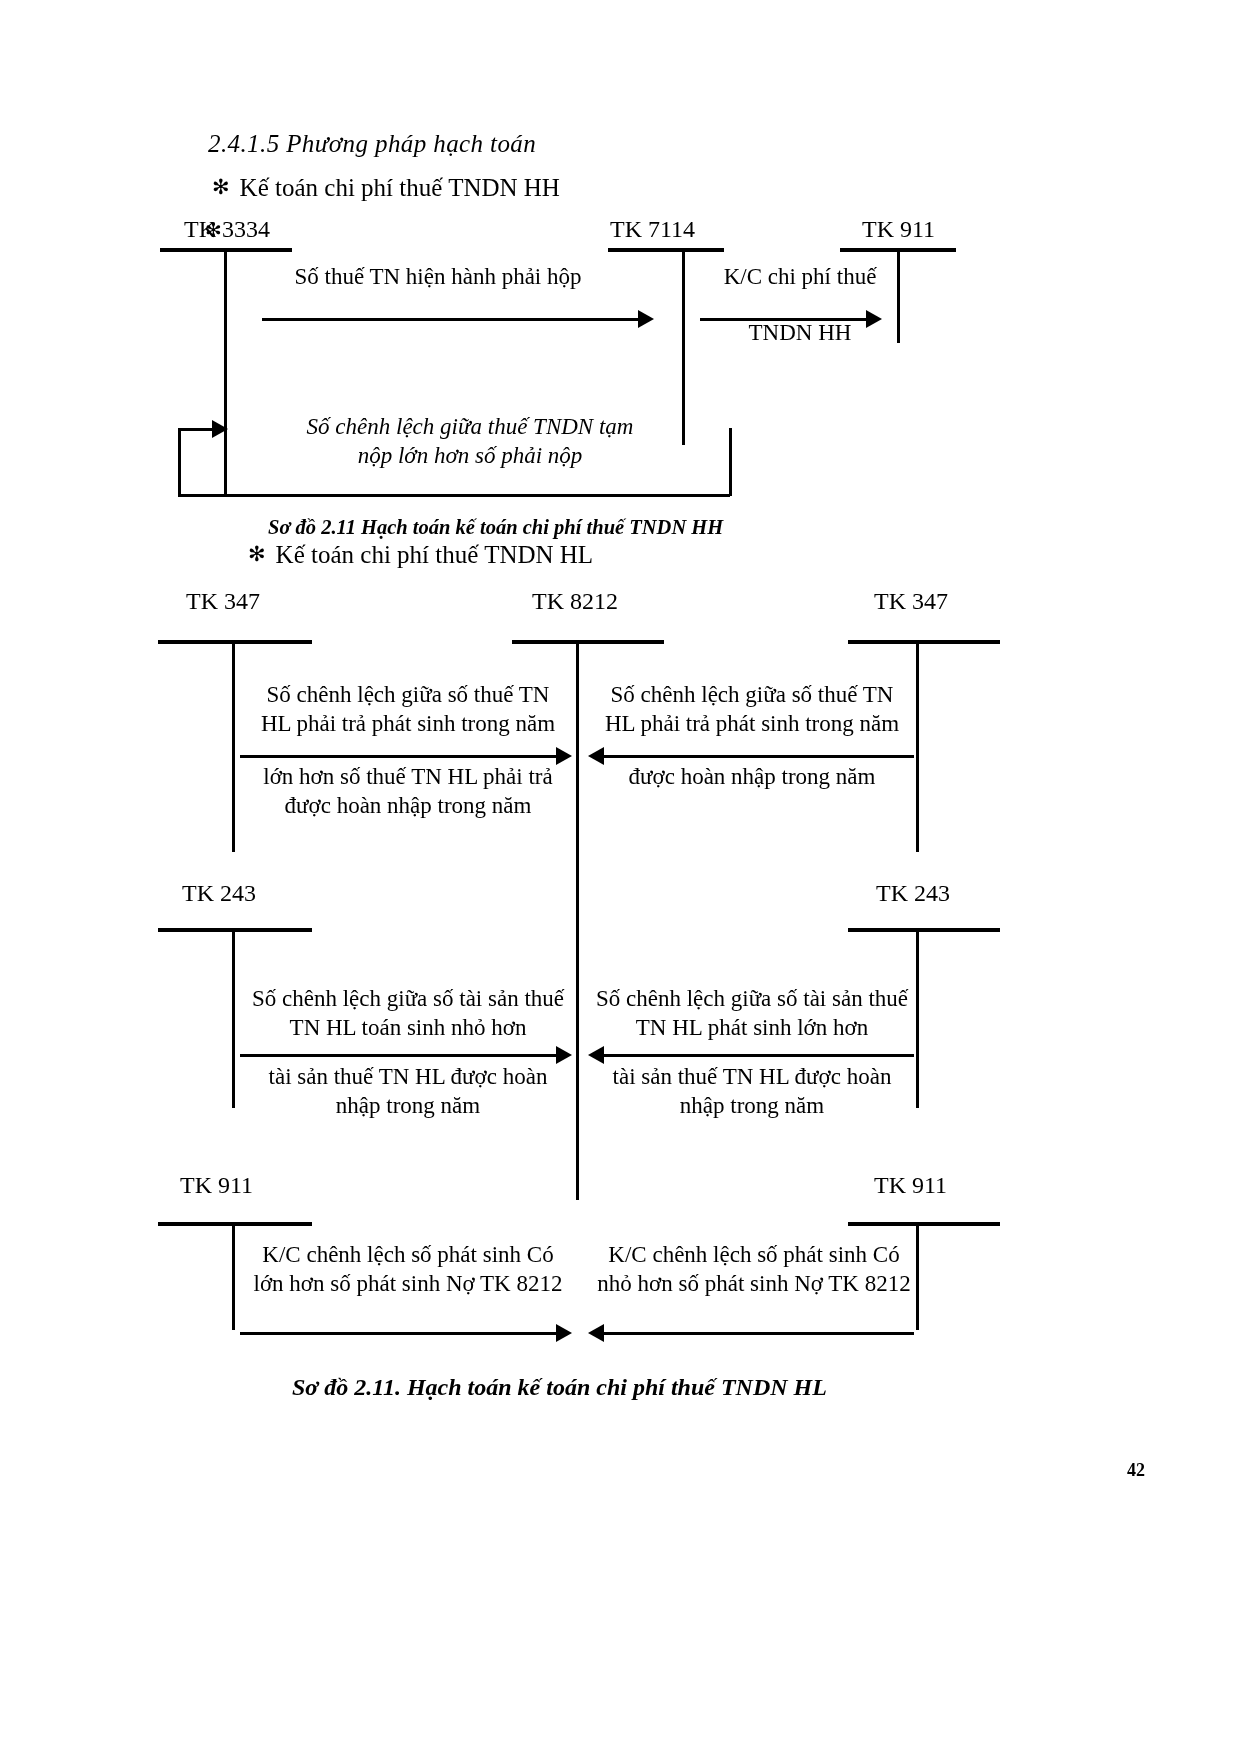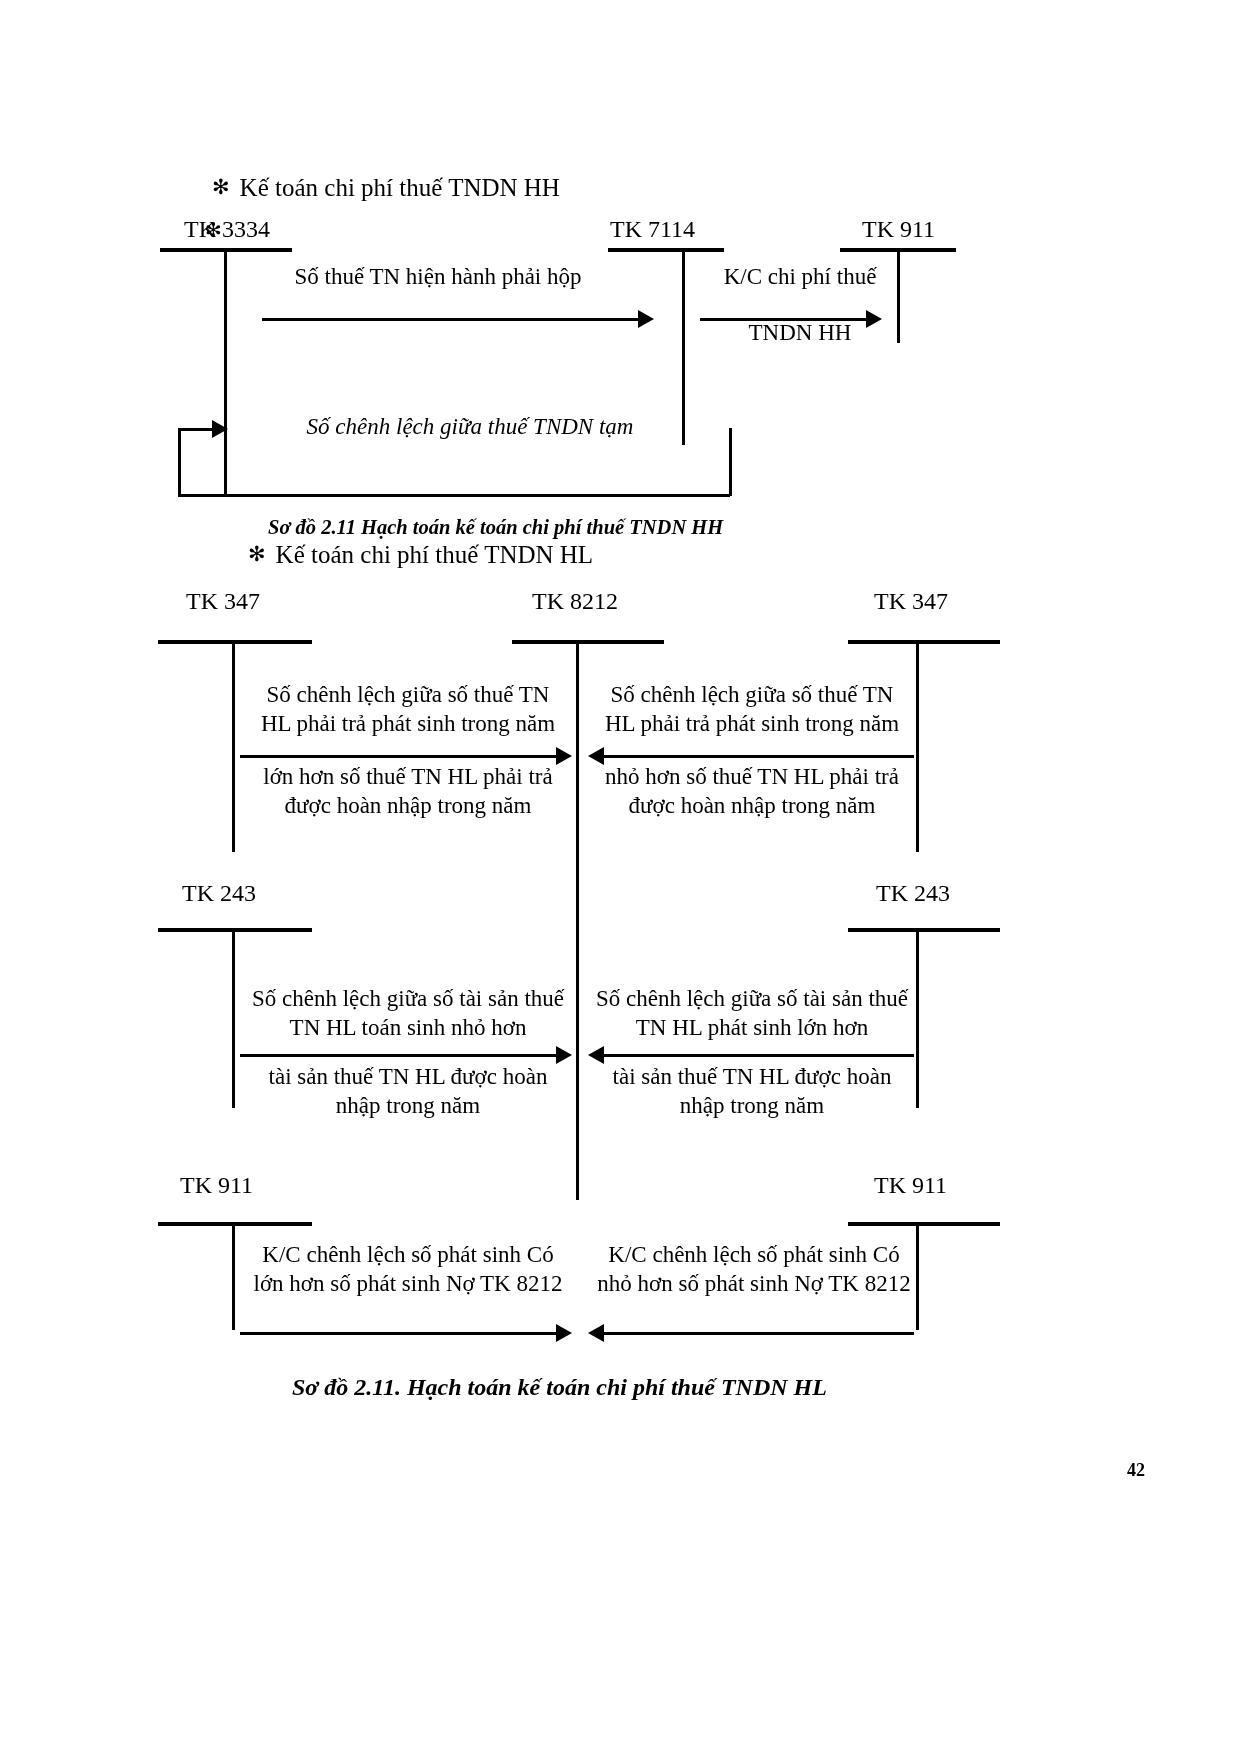--- a/index.html
+++ b/index.html
@@ -118,20 +118,21 @@
   .star-overlay {
     position: absolute;
     font-size: 20px;
   }
 </style>
 </head>
 <body>
 
 <div class="page">
 
+  <div class="section-heading">2.4.1.5  Phương pháp hạch toán</div>
 
   <div class="bullet-line" id="bullet-hh">
     <span class="star">✻</span><span>Kế toán chi phí thuế TNDN HH</span>
   </div>
 
   <div class="acct-label" style="left:184px; top:216px;">TK 3334</div>
   <div class="star-overlay" style="left:205px; top:218px;">✻</div>
   <div class="acct-label" style="left:610px; top:216px;">TK 7114</div>
   <div class="acct-label" style="left:862px; top:216px;">TK 911</div>
 
@@ -154,20 +155,21 @@
     <div>K/C chi phí thuế</div>
   </div>
   <div class="arrow-shaft" style="left:700px; top:318px; width:168px;"></div>
   <div class="arrow-head-r" style="left:866px; top:310px;"></div>
   <div class="flow-text" style="left:700px; top:318px; width:200px;">
     <div>TNDN HH</div>
   </div>
 
   <div class="flow-text" style="left:280px; top:412px; width:380px;font-style:italic;">
     <div>Số chênh lệch giữa thuế TNDN tạm</div>
+    <div>nộp lớn hơn số phải nộp</div>
   </div>
   <div class="hline" style="left:178px; top:494px; width:552px;"></div>
   <div class="vline" style="left:178px; top:428px; height:68px;"></div>
   <div class="vline" style="left:729px; top:428px; height:68px;"></div>
   <div class="hline" style="left:178px; top:428px; width:42px;"></div>
   <div class="arrow-head-r" style="left:212px; top:420px;"></div>
 
   <div class="caption" id="caption-1">Sơ đồ 2.11 Hạch toán kế toán chi phí thuế TNDN HH</div>
 
   <div class="bullet-line" id="bullet-hl">
@@ -198,21 +200,20 @@
     <div>được hoàn nhập trong năm</div>
   </div>
 
   <div class="flow-text" style="left:586px; top:680px; width:332px;">
     <div>Số chênh lệch giữa số thuế TN</div>
     <div>HL phải trả phát sinh trong năm</div>
   </div>
   <div class="arrow-shaft" style="left:604px; top:755px; width:310px;"></div>
   <div class="arrow-head-l" style="left:588px; top:747px;"></div>
   <div class="flow-text" style="left:586px; top:762px; width:332px;">
-    <div>nhỏ hơn số thuế TN HL phải trả</div>
     <div>được hoàn nhập trong năm</div>
   </div>
 
   <div class="acct-label" style="left:182px; top:880px;">TK 243</div>
   <div class="acct-label" style="left:876px; top:880px;">TK 243</div>
 
   <div class="acct-top" style="left:158px; top:928px; width:154px;"></div>
   <div class="acct-stem" style="left:232px; top:928px; height:180px;"></div>
 
   <div class="acct-top" style="left:848px; top:928px; width:152px;"></div>

